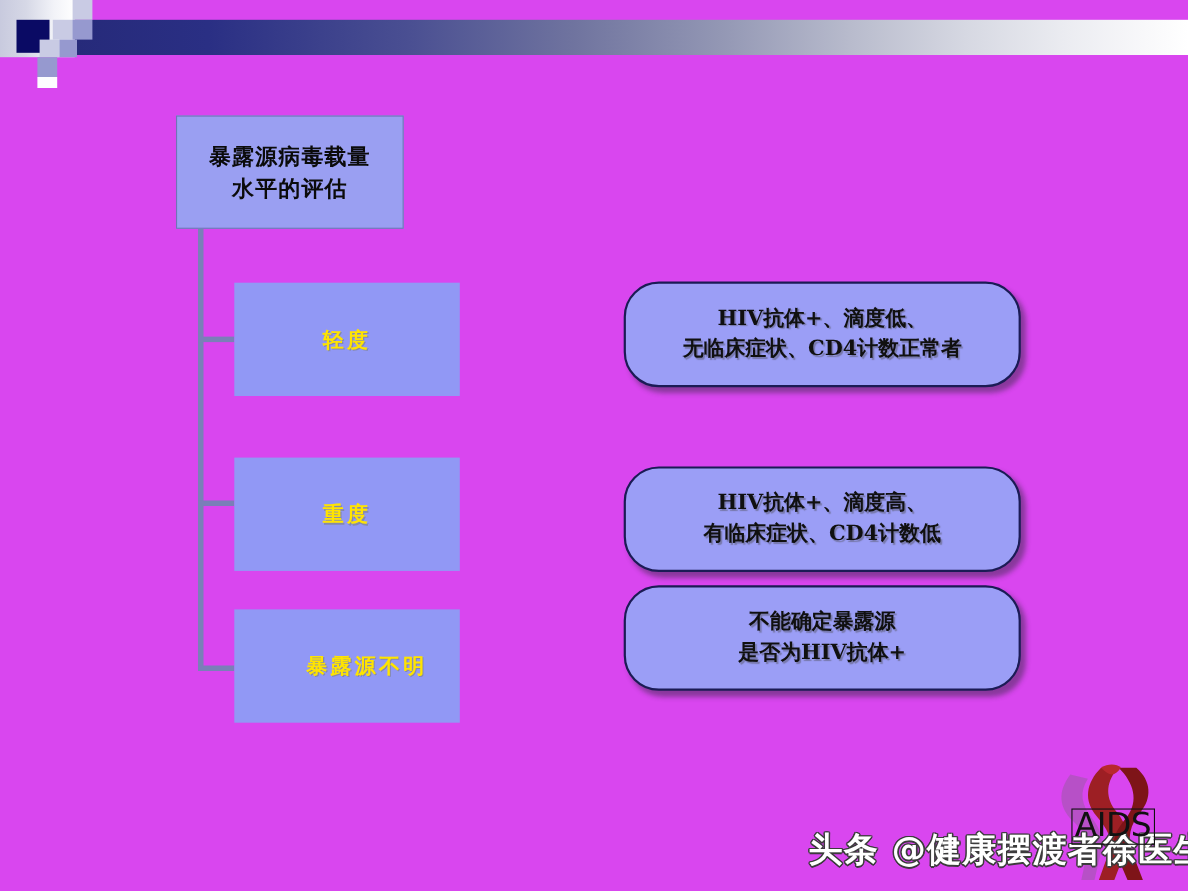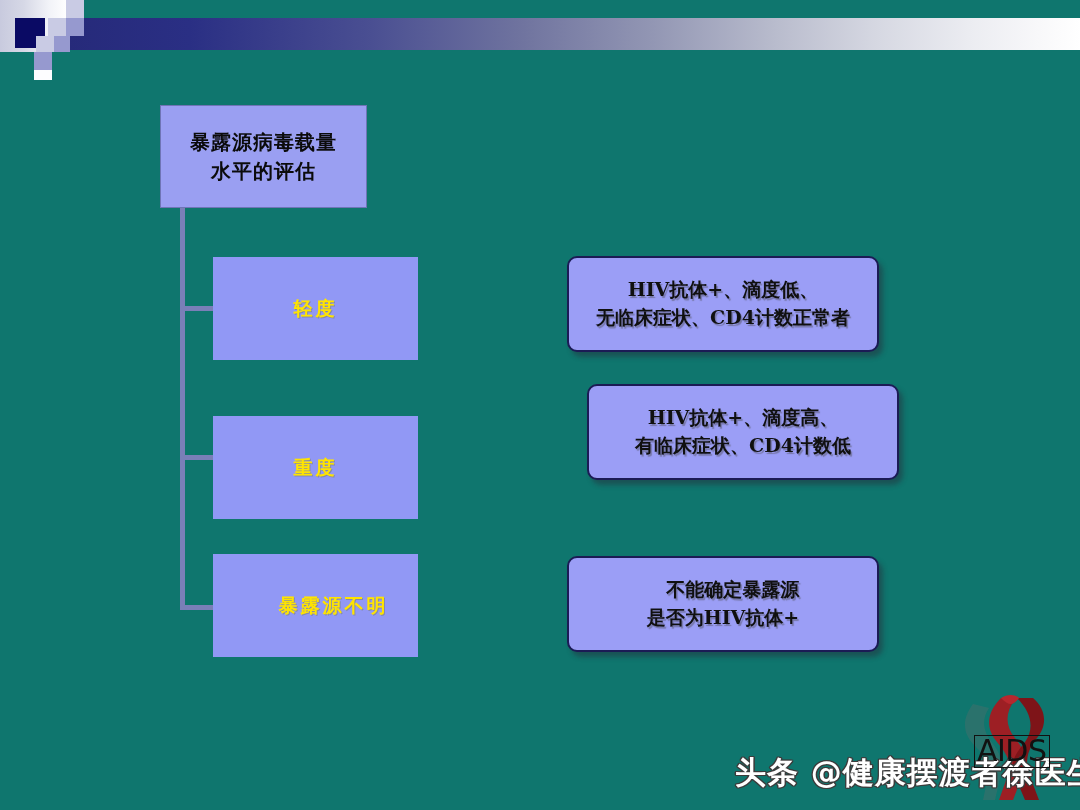--- a/index.html
+++ b/index.html
@@ -13,21 +13,21 @@
     font-family: "DejaVu Sans", sans-serif;
     overflow: hidden;
     position: relative;
   }
 
   #slide {
     position: absolute;
     left: 0; top: 0;
     width: 1080px;
     height: 810px;
-    background: #0f766e;
+    background: #d946ef;
     overflow: hidden;
   }
 
   
   .hdr-bar {
     position: absolute;
     left: 68px;
     top: 18px;
     width: 1012px;
     height: 32px;
@@ -136,35 +136,35 @@
     font-weight: bold;
     font-size: 19px;
     letter-spacing: 3px;
     text-shadow: 1px 1px 0 rgba(120,120,80,0.45);
   }
 
   
   .round-box {
     position: absolute;
     left: 567px;
-    width: 312px;
+    width: 361px;
     height: 96px;
     background: #9b9ef6;
     border: 2px solid #1b1b55;
-    border-radius: 10px;
+    border-radius: 32px;
     display: flex;
     align-items: center;
     justify-content: center;
     text-align: center;
     box-sizing: border-box;
     box-shadow: 4px 5px 5px rgba(40,40,55,0.45);
   }
   #round-box-0 { top: 256px; }
-  #round-box-1 { top: 384px; margin-left: 20px; }
-  #round-box-2 { top: 556px; text-align: right; }
+  #round-box-1 { top: 424px; }
+  #round-box-2 { top: 532px; }
 
   .round-txt {
     color: #101010;
     font-family: "DejaVu Serif", serif;
     font-weight: bold;
     font-size: 19px;
     line-height: 1.45;
     white-space: pre-line;
     text-shadow: 1.5px 1.5px 1px rgba(90,90,110,0.55);
   }

